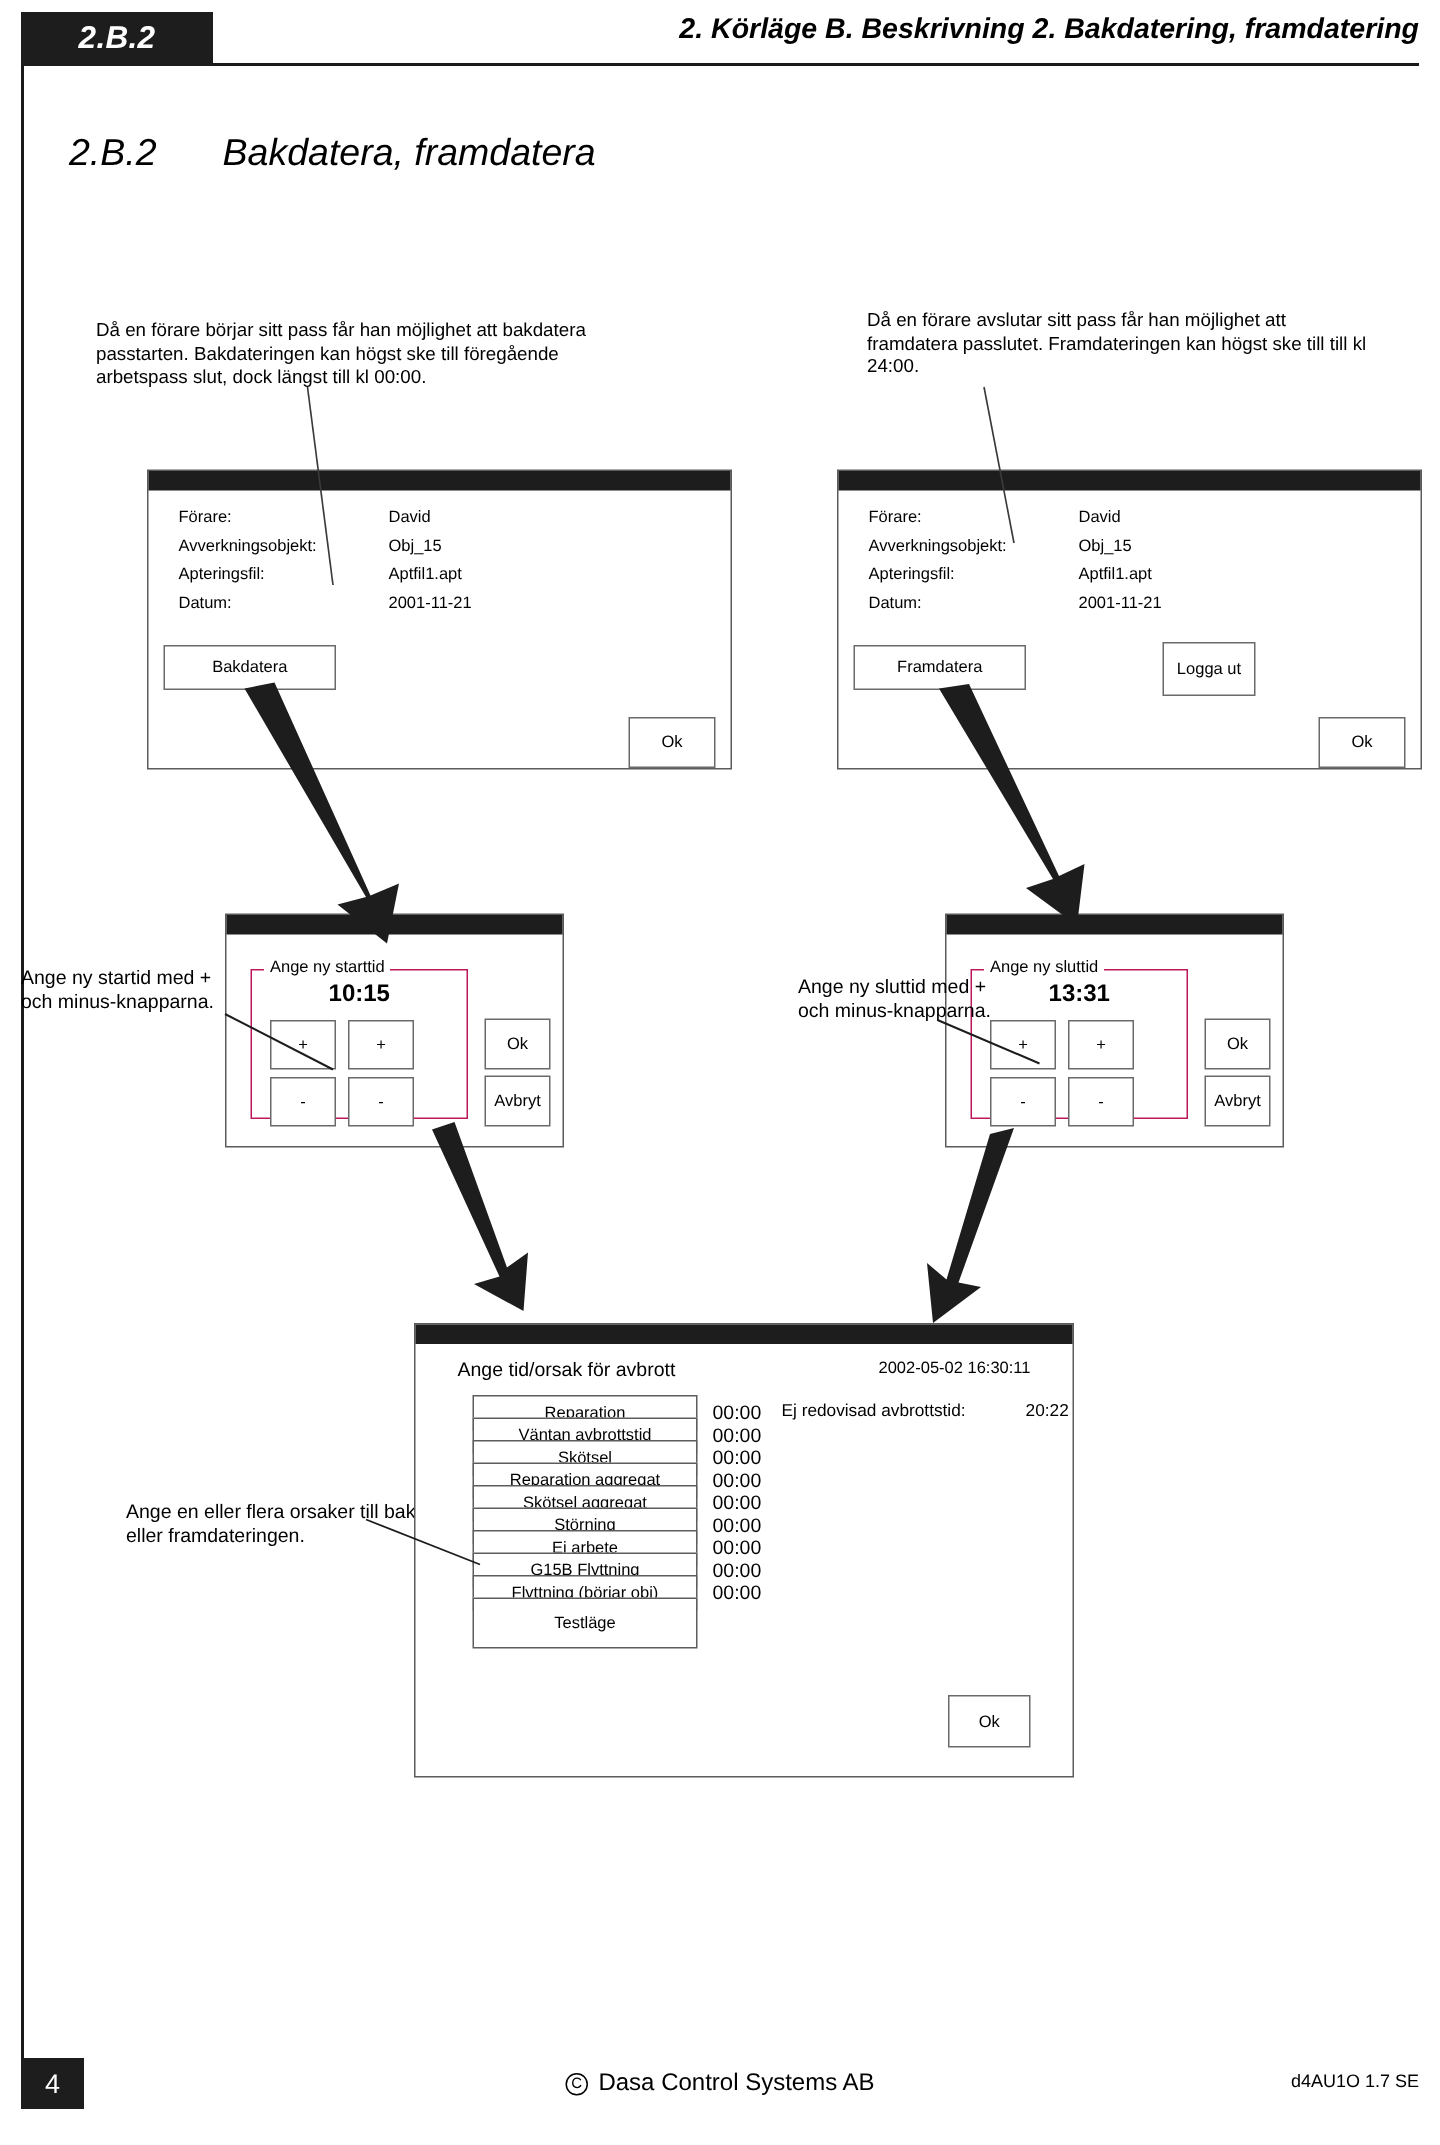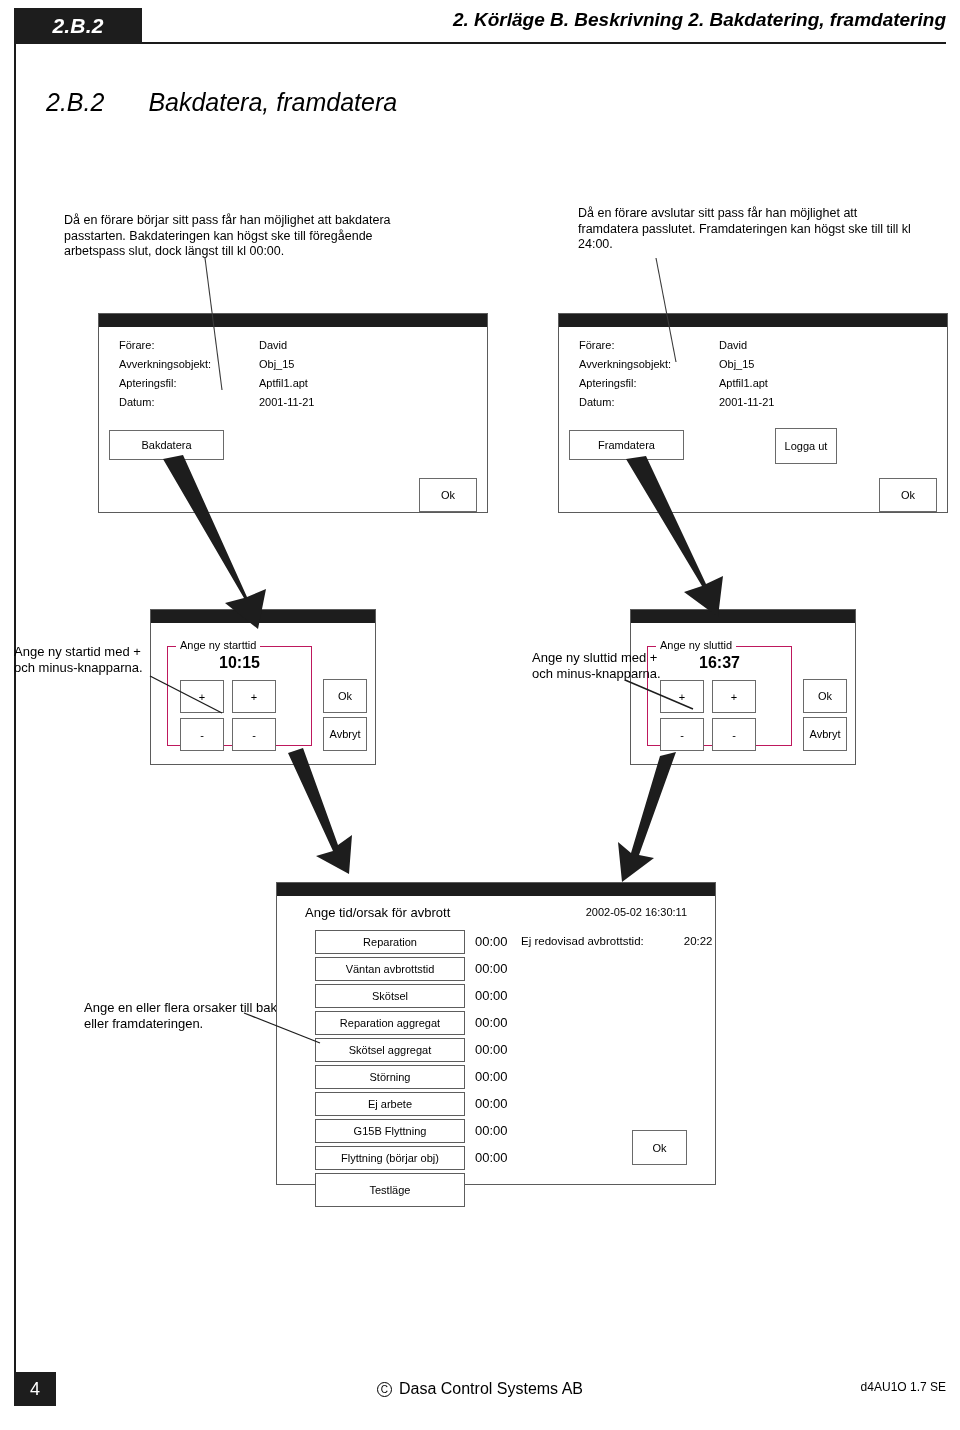--- a/index.html
+++ b/index.html
@@ -119,21 +119,21 @@
   #dlg-avbrott .hdr-title{
     position:absolute; left:28px; top:22px; font-size:13px;
   }
   #dlg-avbrott .hdr-time{
     position:absolute; right:28px; top:23px; font-size:11px;
   }
   .reason-list{
     position:absolute; left:38px; top:48px; width:150px;
   }
   .reason-row{
-    position:relative; height:28px;
+    position:relative; height:16px;
   }
   .reason-cell{
     height:24px; border:1px solid #5d5d5d; margin-top:-1px;
     display:flex; align-items:center; justify-content:center;
     font-size:11px; background:#fff;
   }
   .reason-time{
     position:absolute; left:160px; top:4px;
     font-size:13px;
   }
@@ -235,21 +235,21 @@
 
   <div class="scr-btn" style="left:172px; top:69px; width:44px; height:34px;">Ok</div>
   <div class="scr-btn" style="left:172px; top:107px; width:44px; height:34px;">Avbryt</div>
 </div>
 
 <div class="dialog" id="dlg-sluttid">
   <div class="titlebar"></div>
 
   <div class="fieldset">
     <div class="legend">Ange ny sluttid</div>
-    <div class="timeval">16:37</div>
+    <div class="timeval">13:31</div>
     <div class="pmbtn" style="left:12px; top:33px;">+</div>
     <div class="pmbtn" style="left:64px; top:33px;">+</div>
     <div class="pmbtn" style="left:12px; top:71px;">-</div>
     <div class="pmbtn" style="left:64px; top:71px;">-</div>
   </div>
 
   <div class="scr-btn" style="left:172px; top:69px; width:44px; height:34px;">Ok</div>
   <div class="scr-btn" style="left:172px; top:107px; width:44px; height:34px;">Avbryt</div>
 </div>
 

